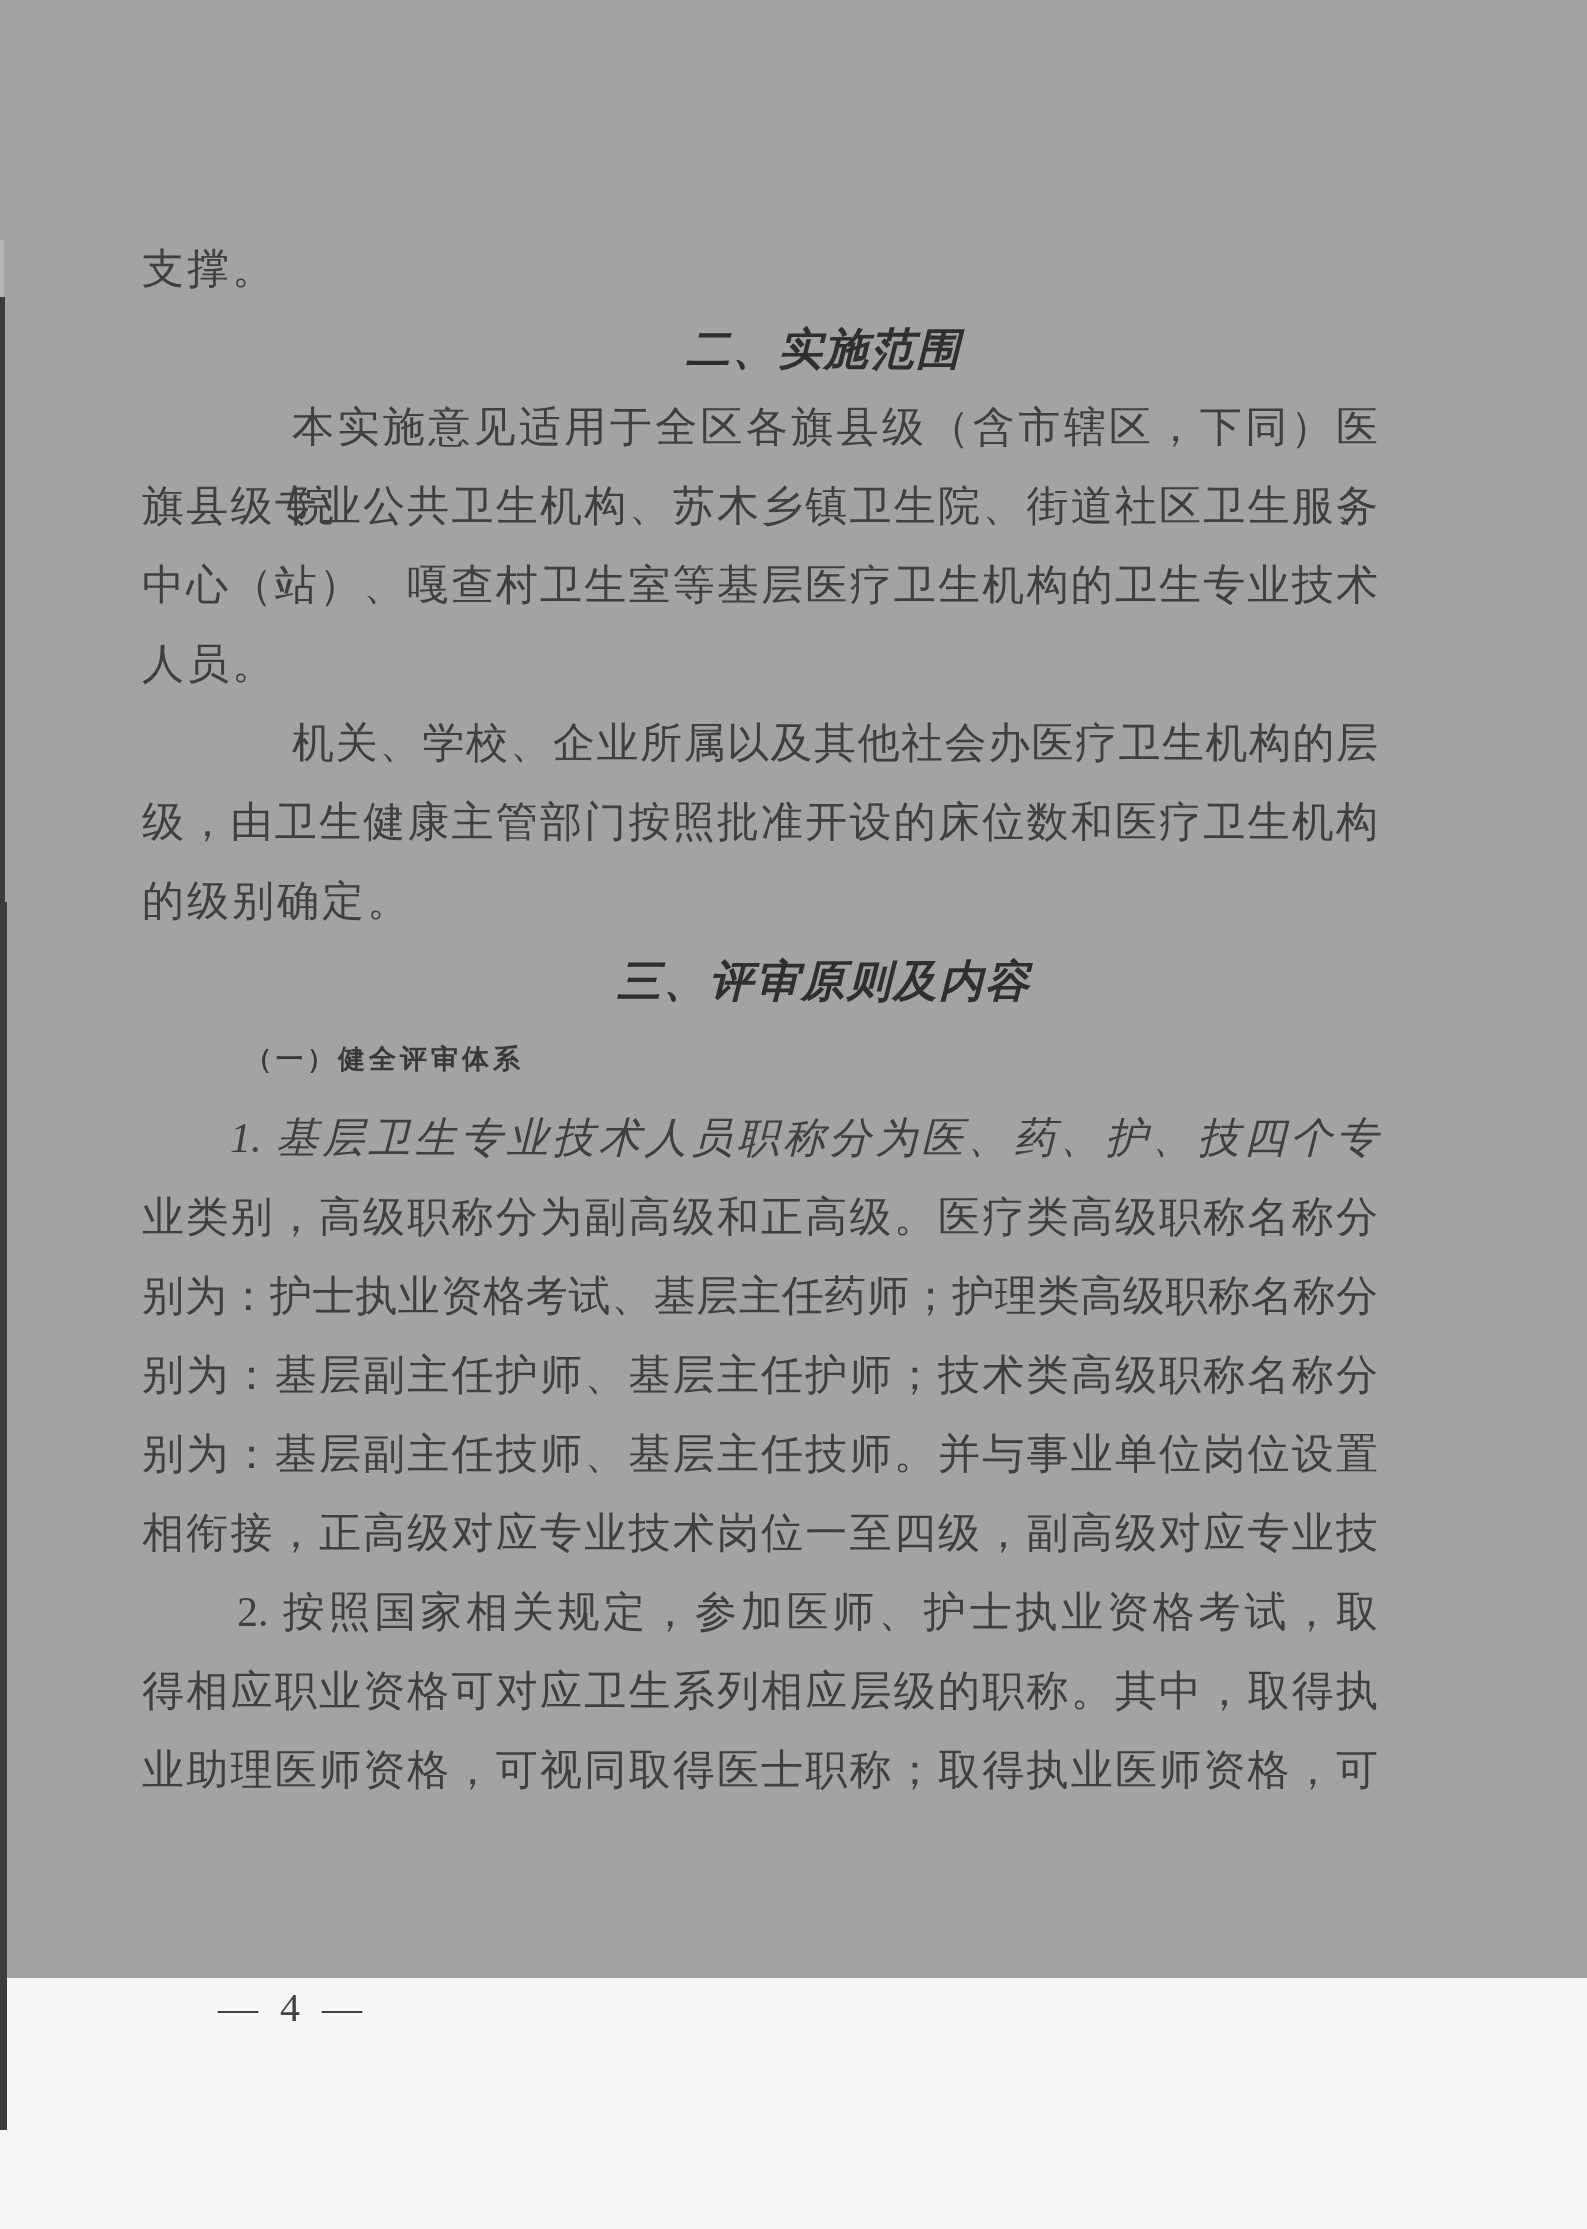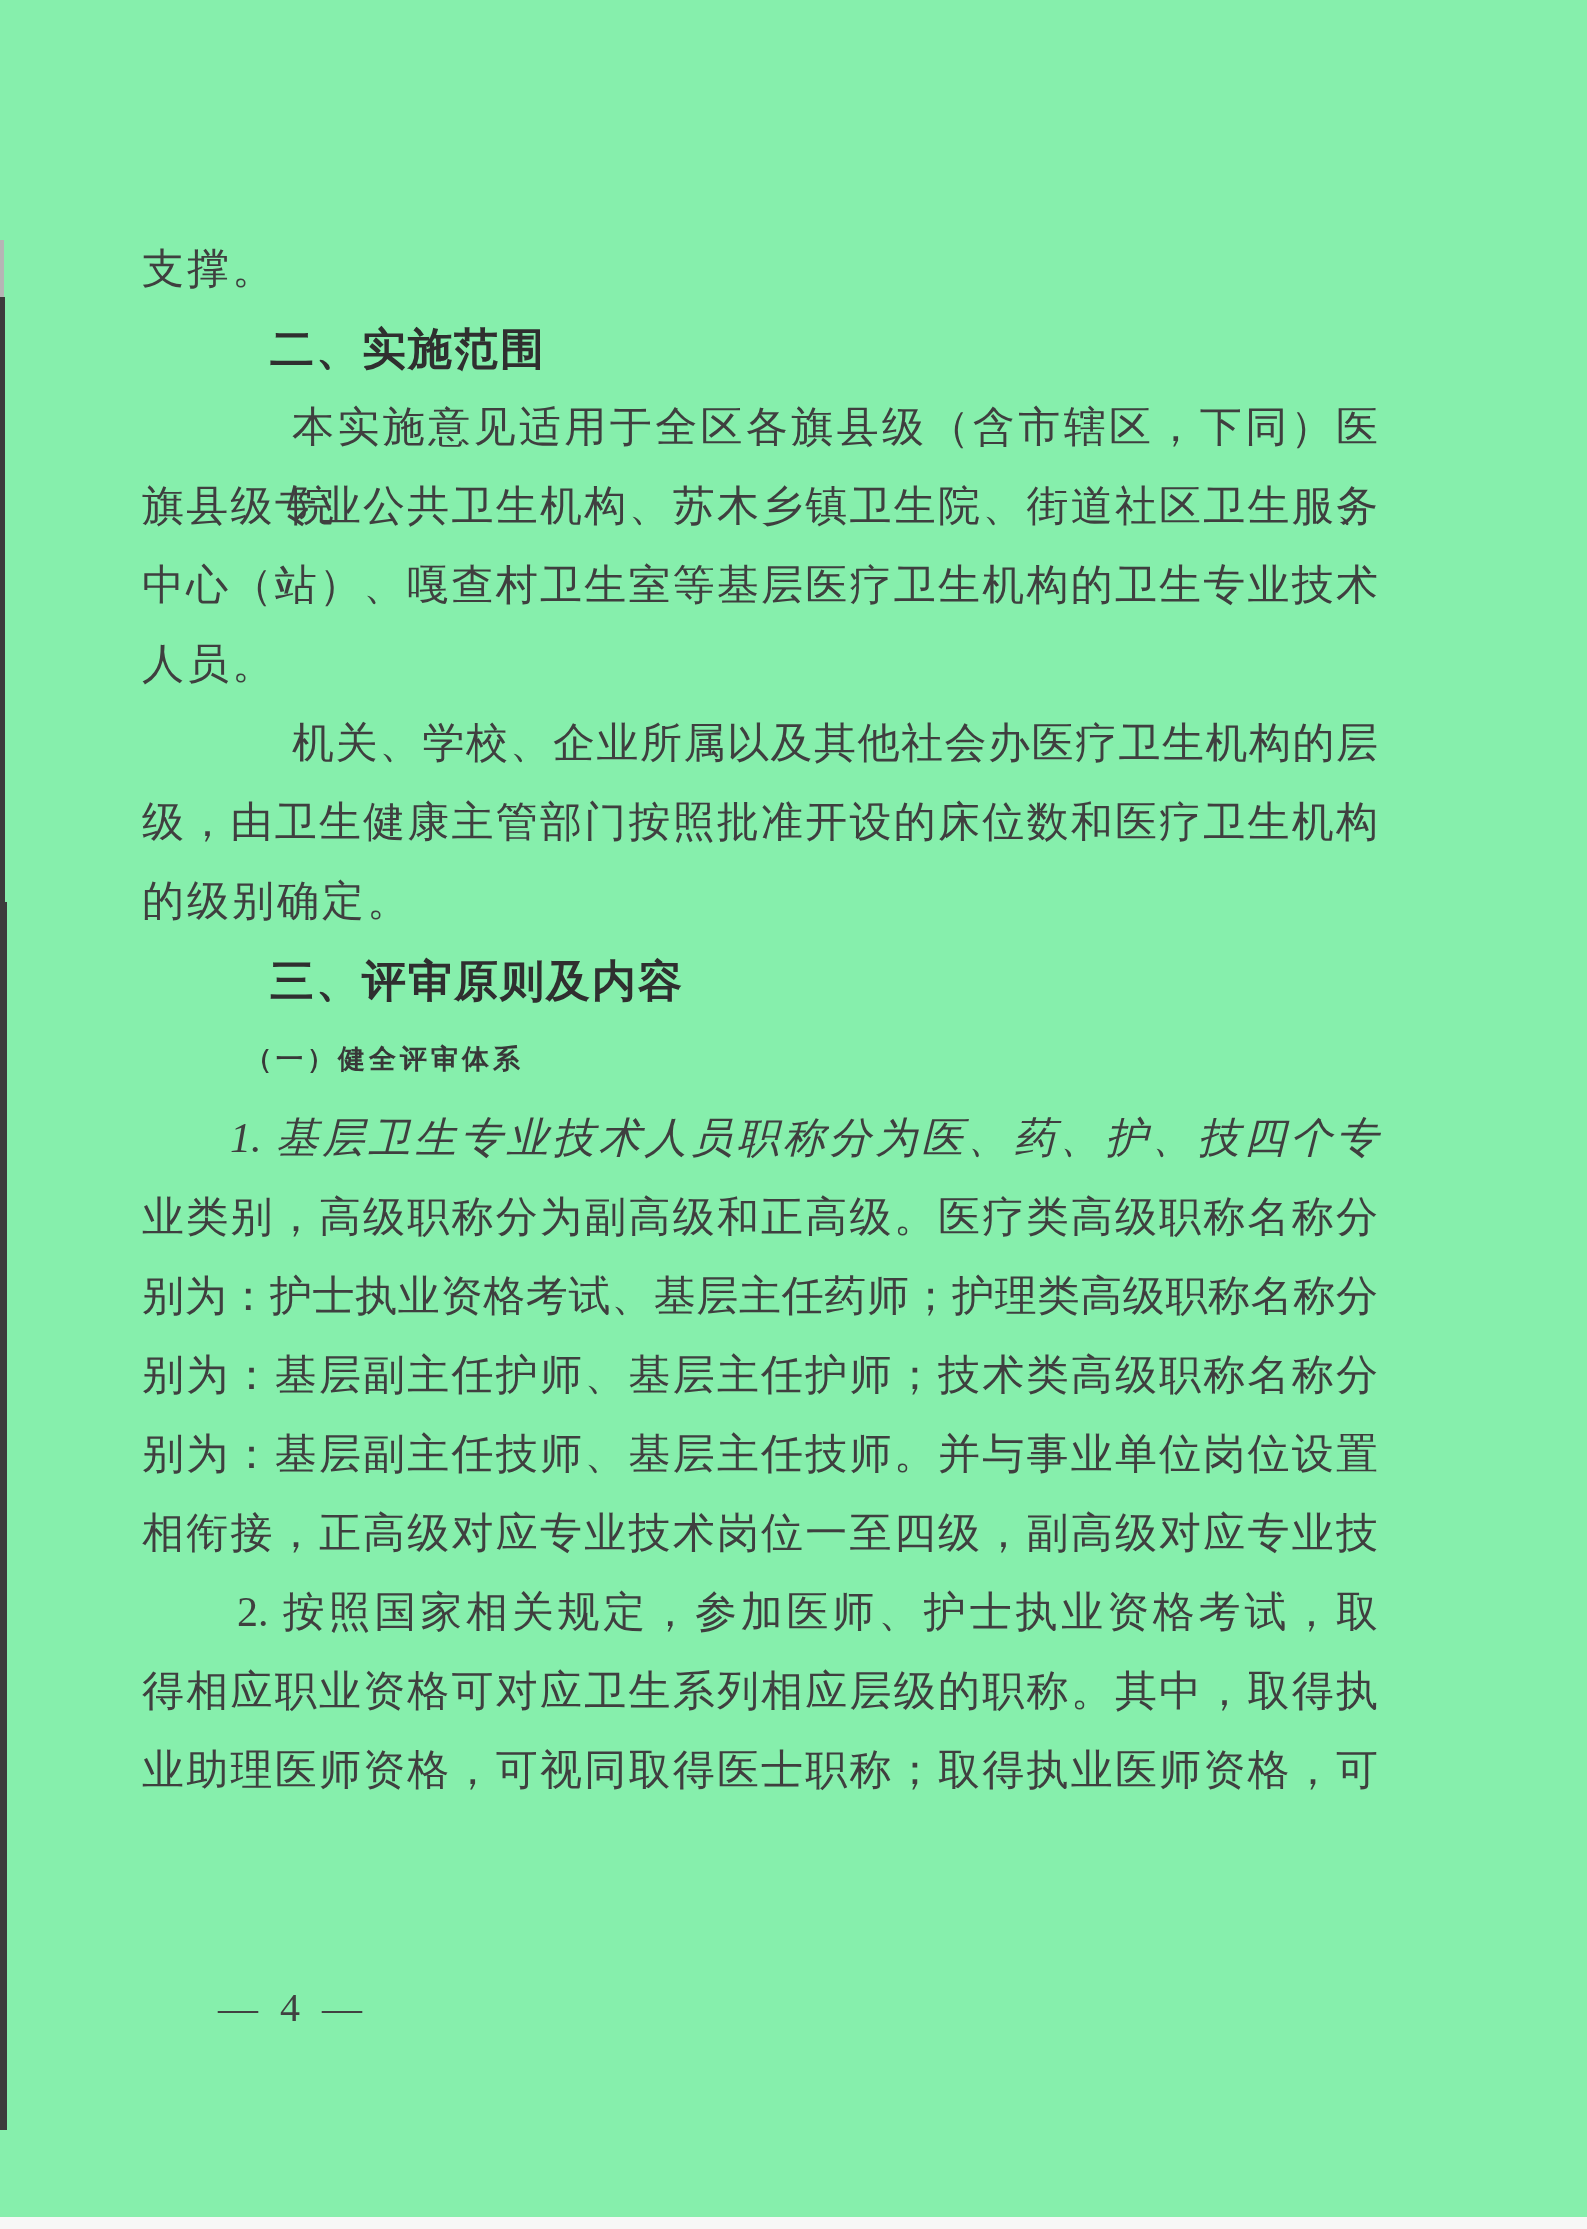--- a/index.html
+++ b/index.html
@@ -2,22 +2,22 @@
 <html lang="zh"><head>
 <meta charset="utf-8">
 <style>
   html,body{margin:0;padding:0;}
   body{
     width:1587px;height:2229px;position:relative;overflow:hidden;
     background:#f7f7f6;
     font-family:"Liberation Serif","DejaVu Serif",serif;
   }
   .sheet{
-    position:absolute;left:0;top:0;width:1587px;height:2217px;
-    background:#86efac;
+    position:absolute;left:0;top:0;width:1587px;height:1978px;
+    background:#a3a3a3;
   }
   
   .edge-strip{position:absolute;left:0;background:#3c3c3c;}
   .edge-strip.light{background:#b5b5b5;}
   
   .text-area{
     position:absolute;left:142px;top:230px;width:1236px;
     color:#3f3f3f;
   }
   .line{
@@ -26,21 +26,22 @@
   }
   .just{
     text-align:justify;
     text-align-last:justify;
     -moz-text-align-last:justify;
   }
   .short{text-align:left;letter-spacing:3px;}
   .h1{
     font-family:"Liberation Sans","DejaVu Sans",sans-serif;
     font-weight:700;color:#2f2f2f;font-size:44px;letter-spacing:2px;
-    text-align:left;
+    text-align:center;
+    font-style:italic;
   }
   .h2{
     font-weight:600;color:#383838;font-size:27px;letter-spacing:4px;
     text-align:left;
   }
   .ind-p{padding-left:150px;}
   .ind-h{padding-left:128px;}
   .ind-s{padding-left:103px;}
   .ind-n1{padding-left:88px;font-style:italic;}
   .ind-n2{padding-left:95px;}

